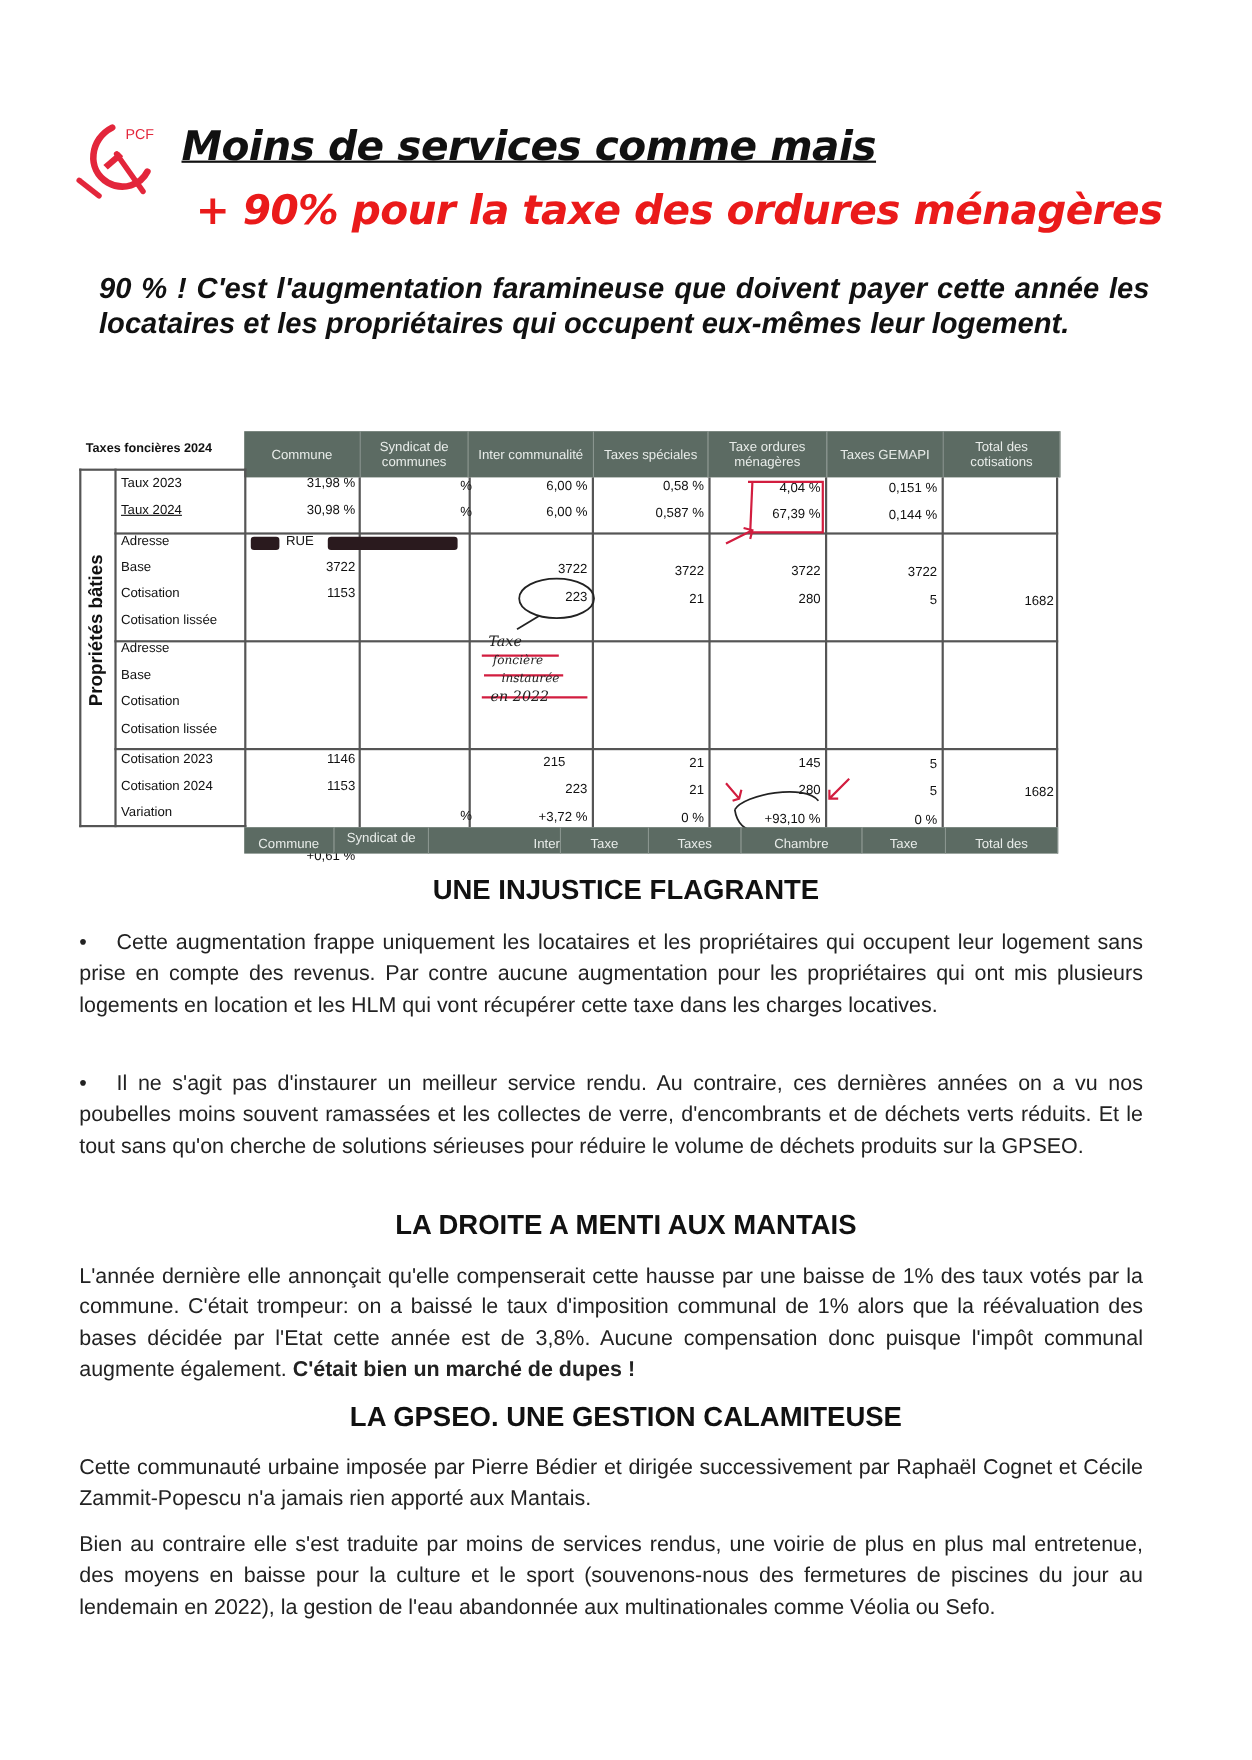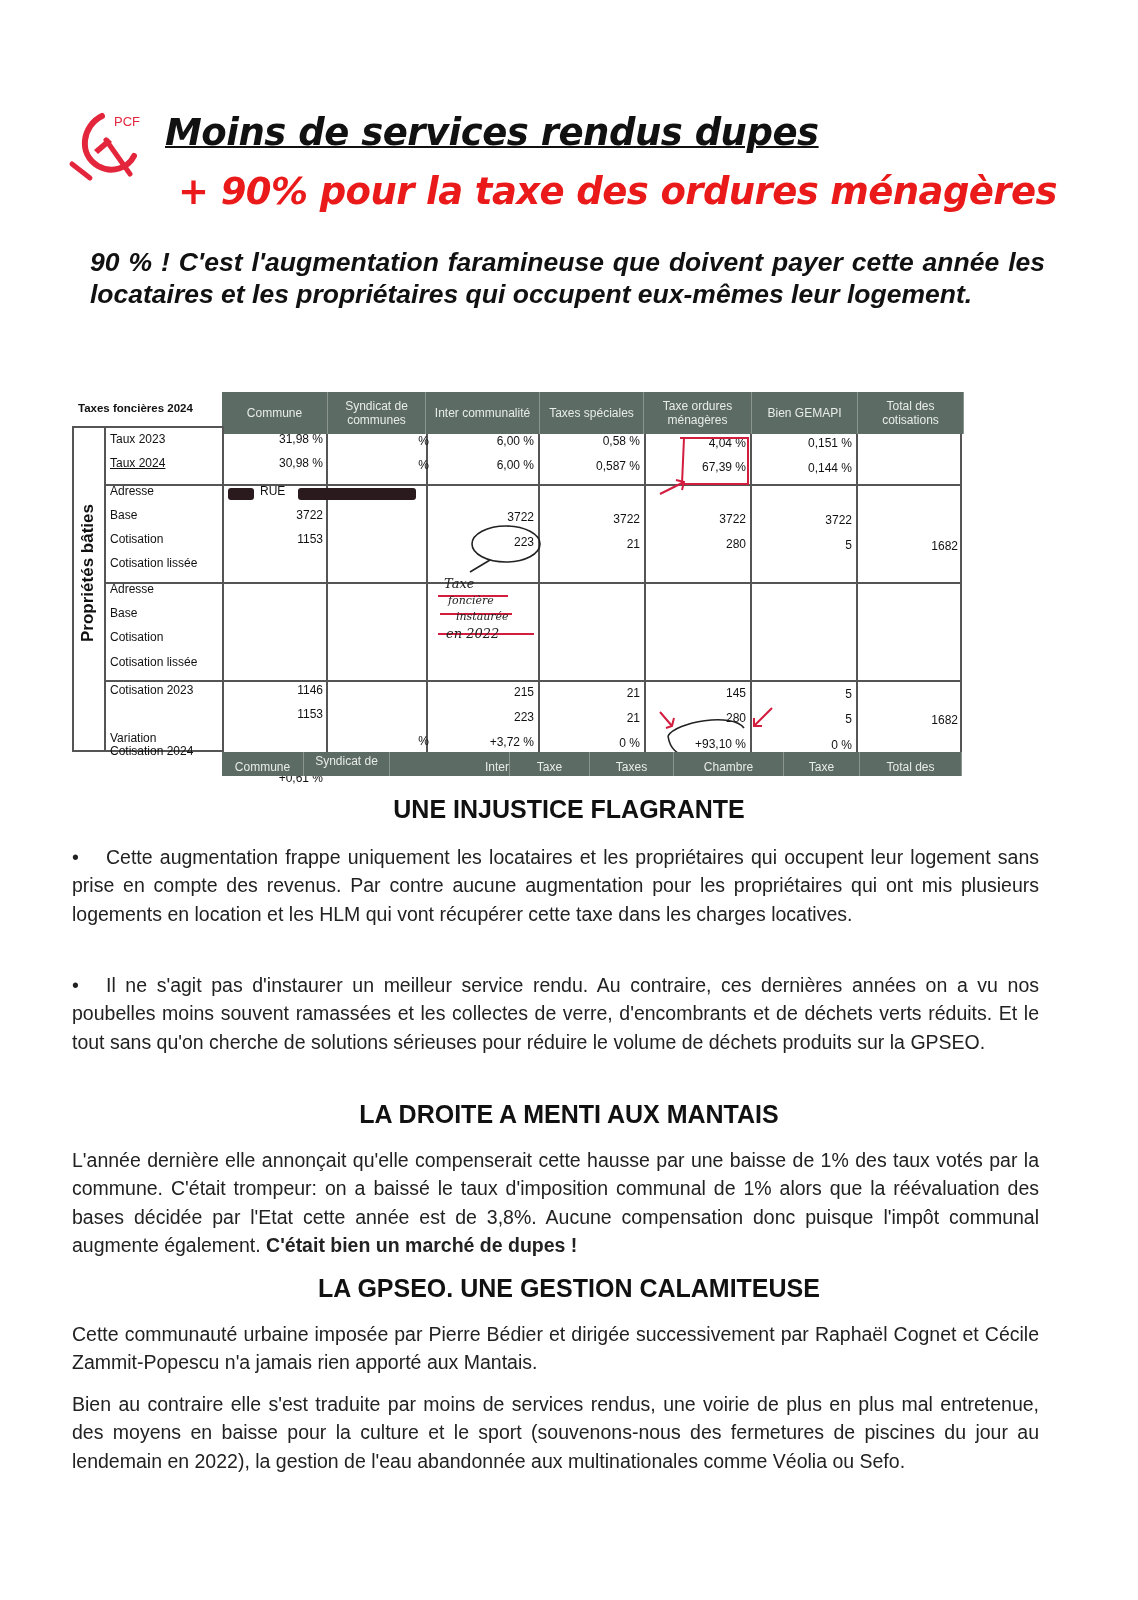--- a/index.html
+++ b/index.html
@@ -39,34 +39,34 @@
 <div class="logo">
   <svg viewBox="0 0 90 80">
     <path d="M34 12 C14 22 10 50 30 62 C44 70 60 64 66 52" stroke="#e3263b" stroke-width="6" fill="none" stroke-linecap="round"></path>
     <path d="M26 46 L40 34 L44 38 L30 50 Z" fill="#e3263b"></path>
     <path d="M38 36 L62 70" stroke="#e3263b" stroke-width="5" stroke-linecap="round"></path>
     <path d="M4 60 L22 74" stroke="#e3263b" stroke-width="5" stroke-linecap="round"></path>
   </svg>
   <span class="pcf">PCF</span>
 </div>
 
-<div class="title1">Moins de services rendus dupes</div>
+<div class="title1">Moins de services comme mais</div>
 <div class="title2">+ 90% pour la taxe des ordures ménagères</div>
 
 <div class="lead">90 % ! C'est l'augmentation faramineuse que doivent payer cette an­née les locataires et les propriétaires qui occupent eux-mêmes leur logement.</div>
 
 <div class="scan">
   <div class="label-top">Taxes foncières 2024</div>
 
   <div class="hdr" style="left:150px;width:106px;">Commune</div>
   <div class="hdr" style="left:256px;width:98px;">Syndicat de communes</div>
   <div class="hdr" style="left:354px;width:114px;">Inter communalité</div>
   <div class="hdr" style="left:468px;width:104px;">Taxes spéciales</div>
   <div class="hdr" style="left:572px;width:108px;">Taxe ordures ménagères</div>
-  <div class="hdr" style="left:680px;width:106px;">Bien GEMAPI</div>
+  <div class="hdr" style="left:680px;width:106px;">Taxes GEMAPI</div>
   <div class="hdr" style="left:786px;width:106px;">Total des cotisations</div>
 
   <div class="hline" style="left:0;top:34px;width:152px;"></div>
   <div class="hline" style="left:32px;top:92px;width:858px;"></div>
   <div class="hline" style="left:32px;top:190px;width:858px;"></div>
   <div class="hline" style="left:32px;top:288px;width:858px;"></div>
   <div class="hline" style="left:0;top:358px;width:152px;"></div>
   <div class="vline" style="left:0;top:34px;height:326px;"></div>
   <div class="vline" style="left:32px;top:34px;height:326px;"></div>
   <div class="vline" style="left:150px;top:34px;height:326px;"></div>
@@ -118,25 +118,25 @@
   <div class="cell" style="right:220px;top:145px;">280</div>
   <div class="cell" style="right:114px;top:146px;">5</div>
   <div class="cell" style="right:8px;top:147px;">1682</div>
 
   <div class="rlab" style="left:38px;top:190px;">Adresse</div>
   <div class="rlab" style="left:38px;top:214px;">Base</div>
   <div class="rlab" style="left:38px;top:238px;">Cotisation</div>
   <div class="rlab" style="left:38px;top:263px;">Cotisation lissée</div>
 
   <div class="rlab" style="left:38px;top:291px;">Cotisation 2023</div>
-  <div class="rlab" style="left:38px;top:315px;margin-top:37px;">Cotisation 2024</div>
+  <div class="rlab" style="left:38px;top:315px;">Cotisation 2024</div>
   <div class="rlab" style="left:38px;top:339px;">Variation</div>
 
   <div class="cell" style="right:643px;top:291px;">1146</div>
-  <div class="cell" style="right:432px;top:293px;">215</div>
+  <div class="cell" style="right:452px;top:293px;">215</div>
   <div class="cell" style="right:326px;top:294px;">21</div>
   <div class="cell" style="right:220px;top:294px;">145</div>
   <div class="cell" style="right:114px;top:295px;">5</div>
 
   <div class="cell" style="right:643px;top:315px;">1153</div>
   <div class="cell" style="right:432px;top:318px;">223</div>
   <div class="cell" style="right:326px;top:319px;">21</div>
   <div class="cell" style="right:220px;top:319px;">280</div>
   <div class="cell" style="right:114px;top:320px;">5</div>
   <div class="cell" style="right:8px;top:321px;">1682</div>

